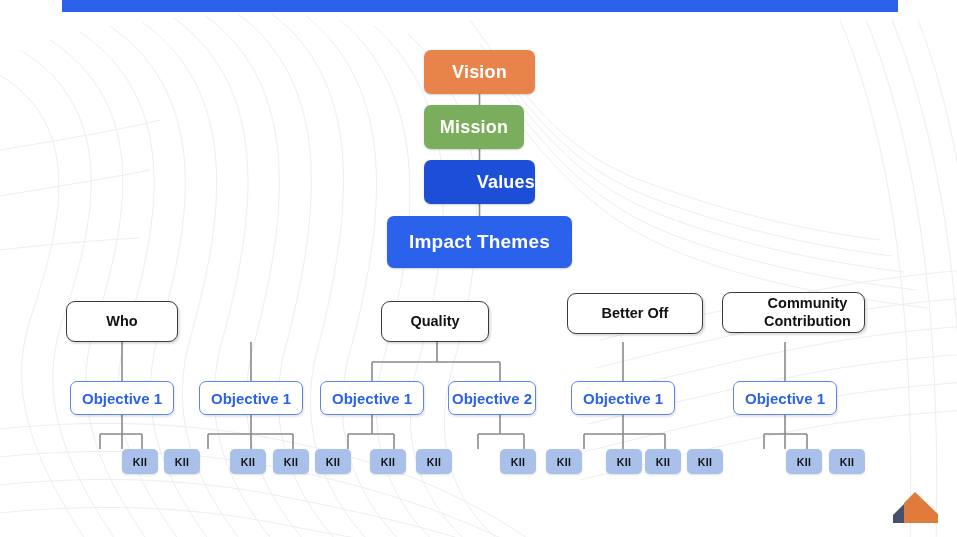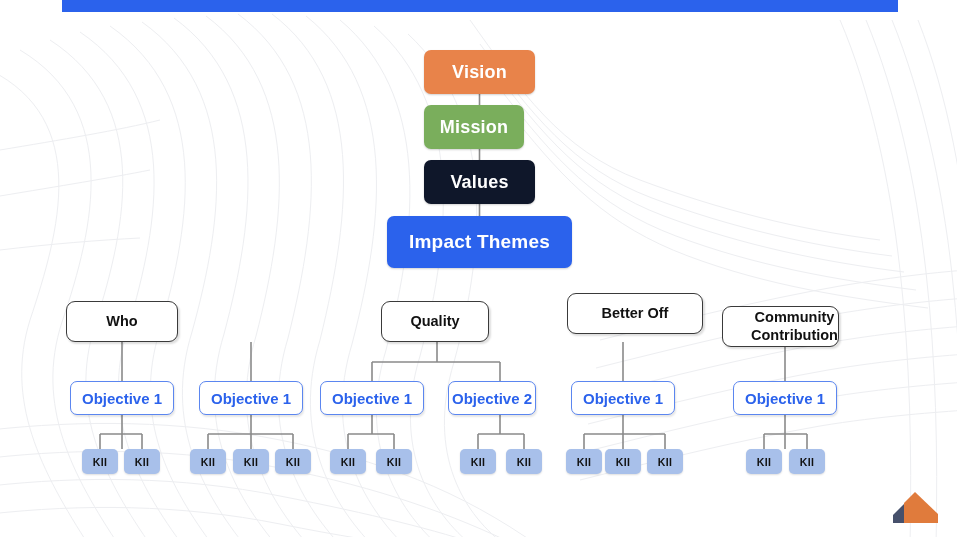--- a/index.html
+++ b/index.html
@@ -66,21 +66,21 @@
   .spine {
     border-radius: 7px;
     color: #ffffff;
     font-weight: bold;
     font-size: 18px;
     letter-spacing: .2px;
     box-shadow: 0 1px 2px rgba(0,0,0,.18);
   }
   .spine.vision  { background: #E8834A; }
   .spine.mission { background: #7AAE5C; }
-  .spine.values  { background: #0f172a; }
+  .spine.values  { background: #1d4ed8; justify-content: flex-end; }
   .spine.impact  { background: #2B62EC; font-size: 19px; }
 
   
   .theme {
     background: #ffffff;
     border: 1.6px solid #3A3A3A;
     border-radius: 9px;
     color: #111111;
     font-weight: bold;
     font-size: 14.5px;
@@ -101,20 +101,21 @@
 
   
   .kii {
     background: #A8C0EA;
     border-radius: 5px;
     color: #111111;
     font-weight: bold;
     font-size: 10.5px;
     letter-spacing: .3px;
     box-shadow: 0 1px 2px rgba(0,0,0,.13);
+    margin-left: 40px;
   }
 
   
   #logo {
     position: absolute;
     right: 18px;
     bottom: 10px;
     width: 48px;
     height: 42px;
     z-index: 6;
@@ -247,21 +248,21 @@
 
 
   <div class="node theme" style="left:381px; top:301px; width:108px; height:41px;">
     <span>Quality</span>
   </div>
 
   <div class="node theme" style="left:567px; top:293px; width:136px; height:41px;">
     <span>Better Off</span>
   </div>
 
-  <div class="node theme" style="left:722px; top:306px; width:117px; height:41px;padding-left:28px;">
+  <div class="node theme" style="left:722px; top:292px; width:143px; height:41px;padding-left:28px;">
     <span>
       <span>Community</span><br>
       <span>Contribution</span>
     </span>
   </div>
 
   <div class="node objective" style="left:70px; top:381px; width:104px; height:34px;">
     <span>Objective 1</span>
   </div>
 

